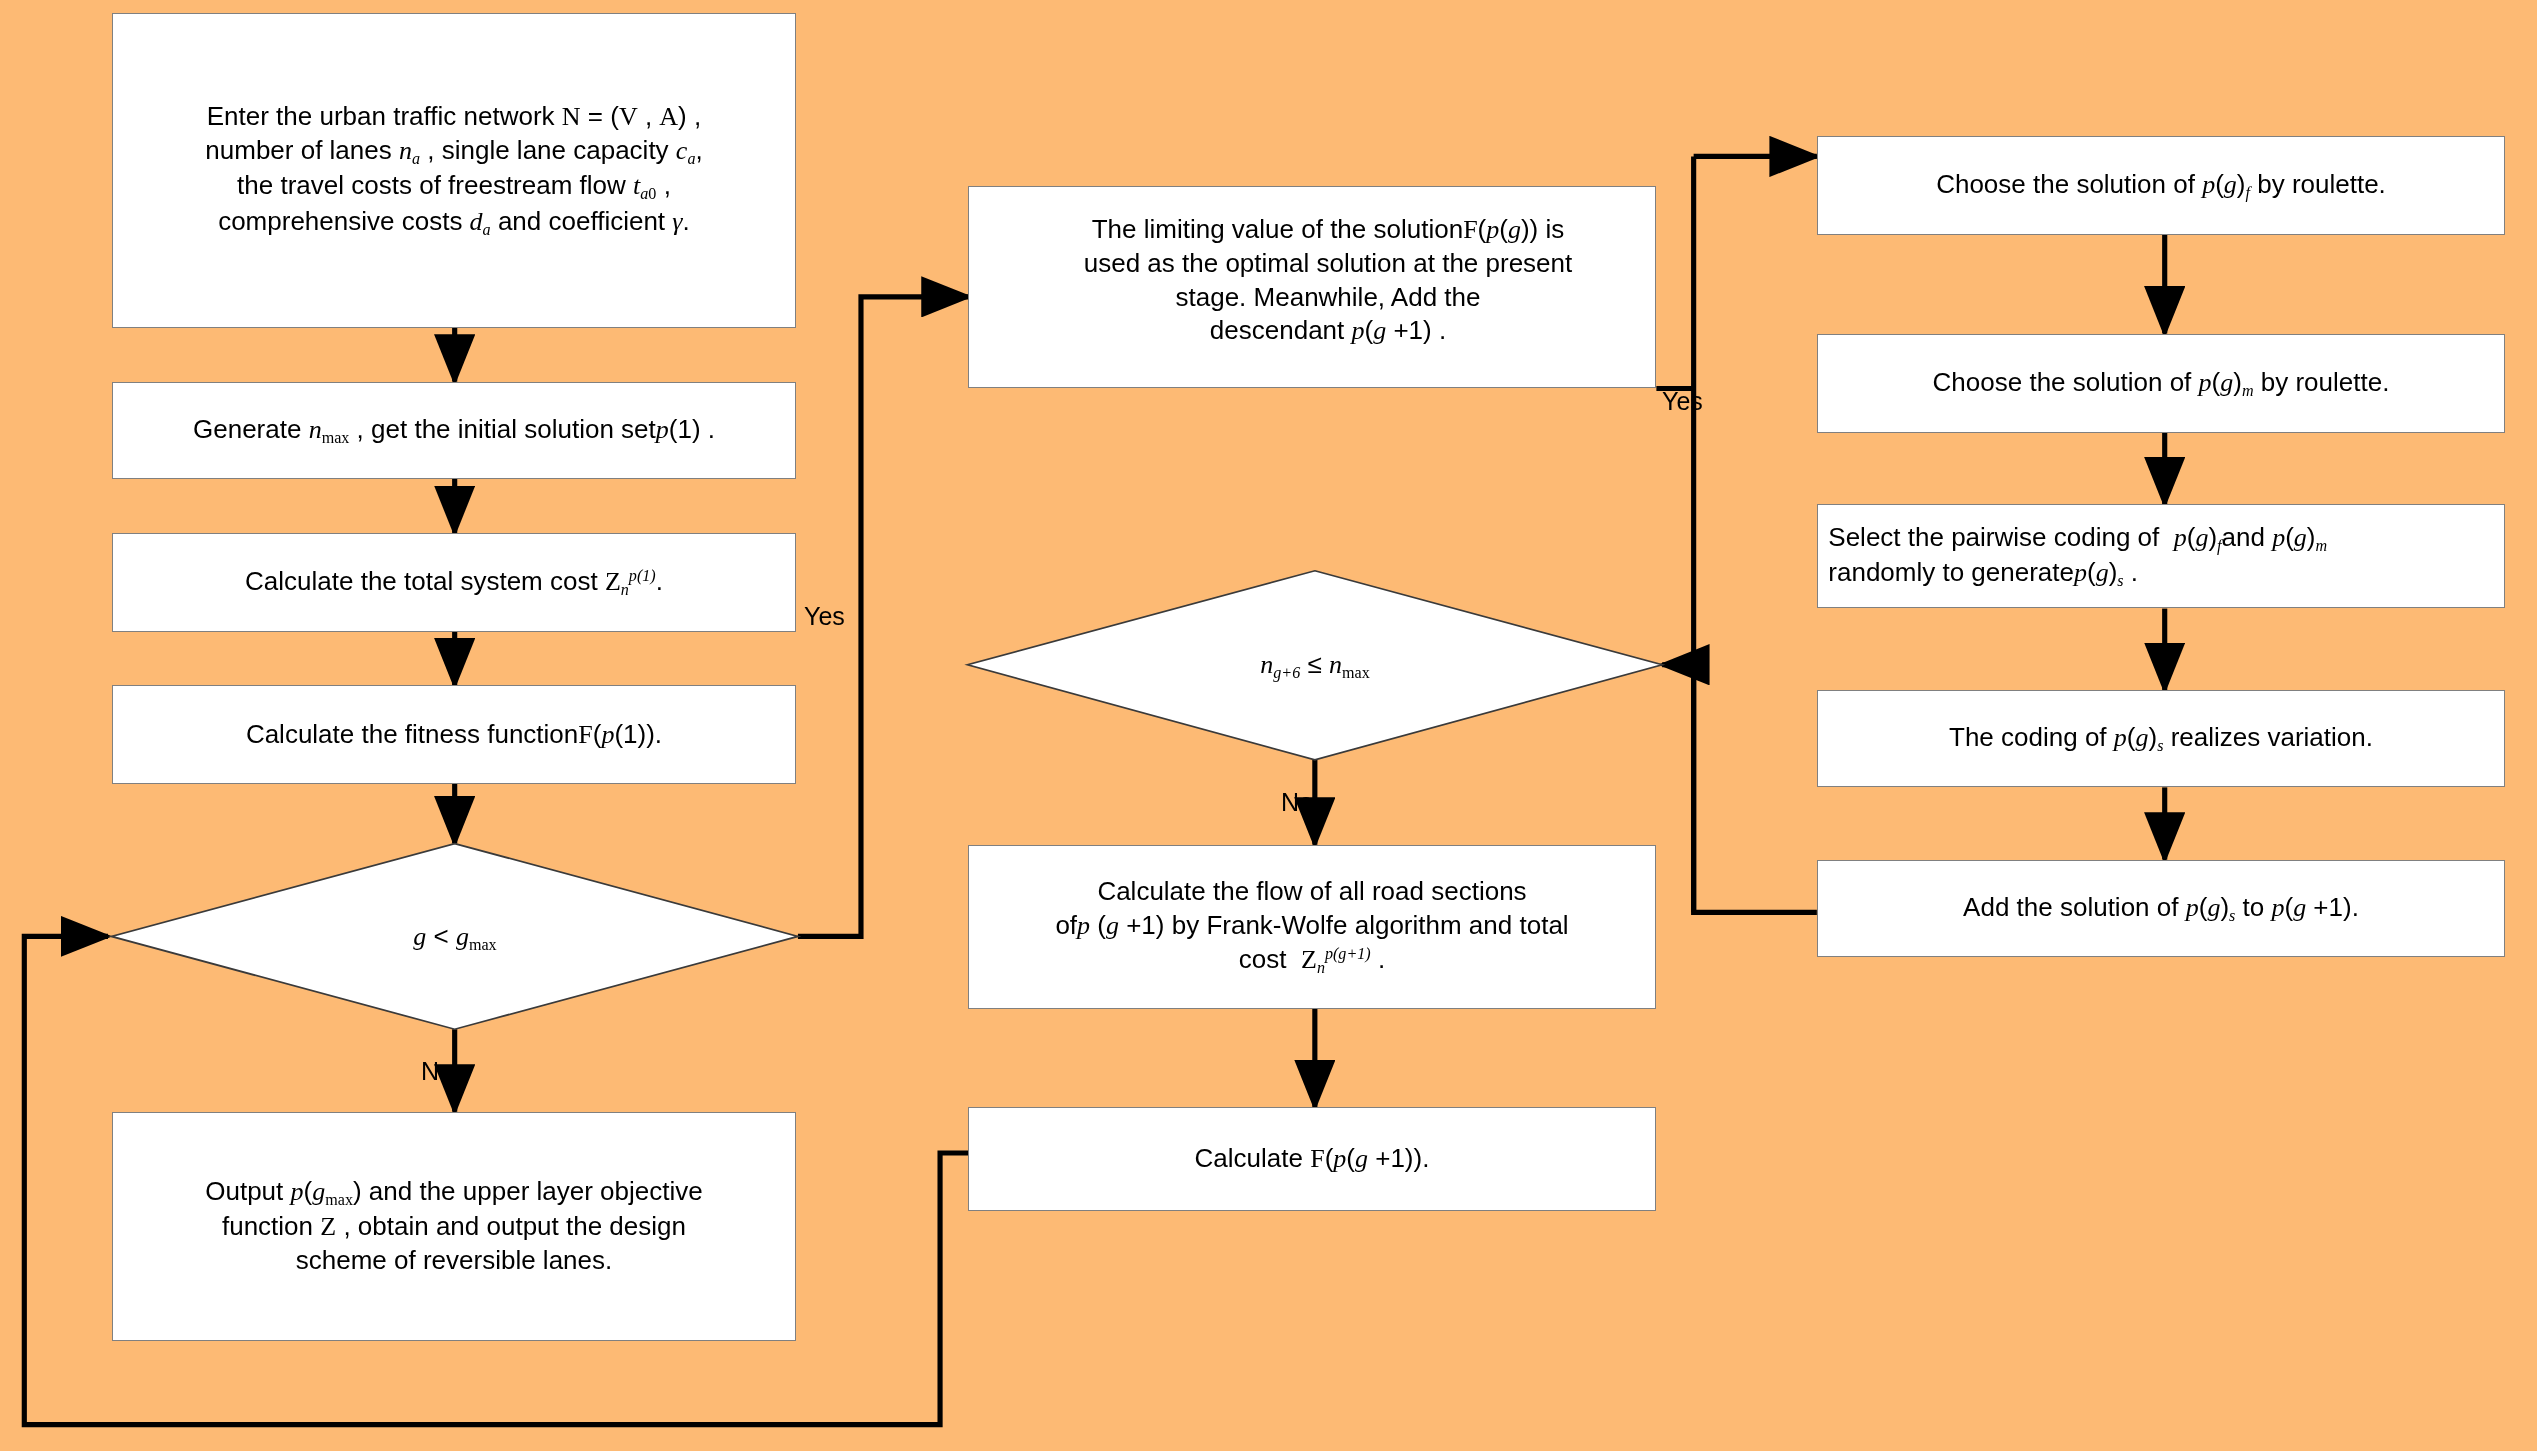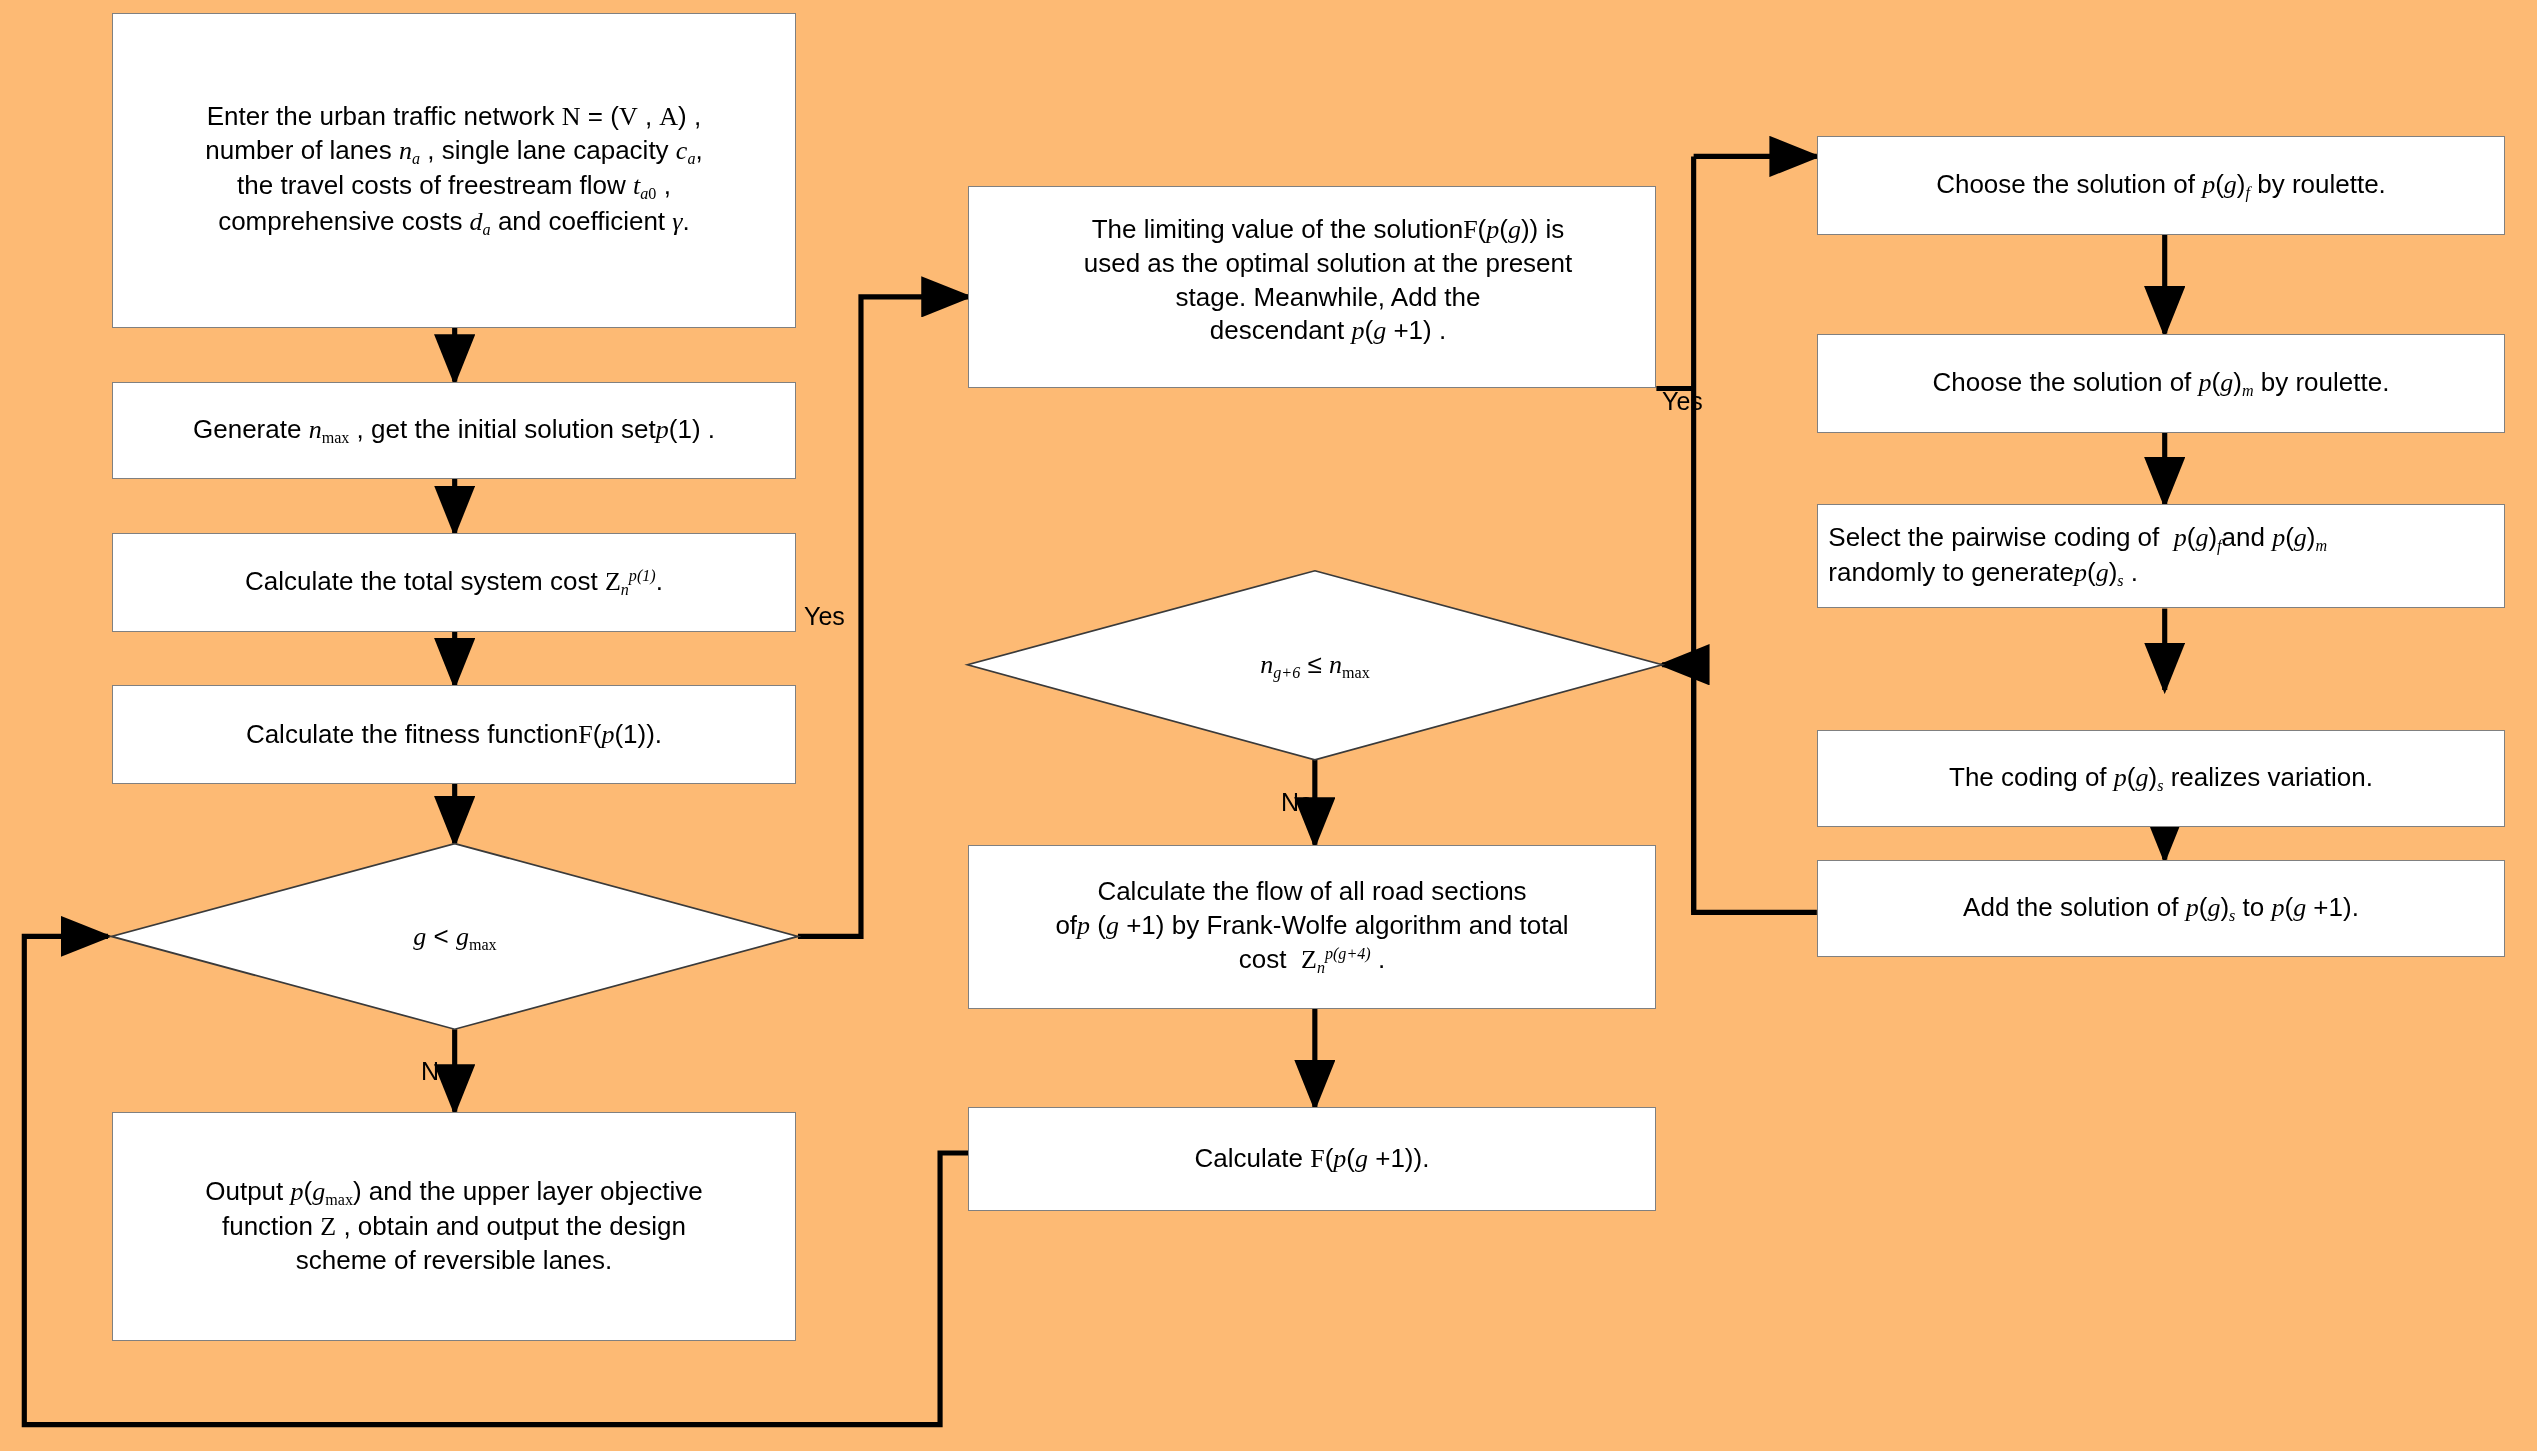--- a/index.html
+++ b/index.html
@@ -118,21 +118,21 @@
   <div class="dia" style="left:1143px;top:625px;width:344px;height:80px;">
     <div class="txt">
       <i class="v">n</i><sub>g+6</sub> ≤ <i class="v">n</i><sub class="rm">max</sub>
     </div>
   </div>
 
   <div class="node" style="left:968px;top:845px;width:688px;height:164px;">
     <div class="txt">
       Calculate the flow of all road sections<br>
       of<i class="v">p</i> (<i class="v">g</i> +1) by Frank-Wolfe algorithm and total<br>
-      cost &nbsp;<i class="vn">Z</i><sub>n</sub><sup>p(g+4)</sup> .
+      cost &nbsp;<i class="vn">Z</i><sub>n</sub><sup>p(g+1)</sup> .
     </div>
   </div>
 
   <div class="node" style="left:968px;top:1107px;width:688px;height:104px;">
     <div class="txt">
       Calculate <i class="vn">F</i>(<i class="v">p</i>(<i class="v">g</i> +1)).
     </div>
   </div>
 
   <div class="node" style="left:1817px;top:136px;width:688px;height:99px;">
@@ -147,21 +147,21 @@
     </div>
   </div>
 
   <div class="node" style="left:1817px;top:504px;width:688px;height:104px;justify-content:flex-start;">
     <div class="txt" style="text-align:left;">
       Select the pairwise coding of &nbsp;<i class="v">p</i>(<i class="v">g</i>)<sub>f</sub>and <i class="v">p</i>(<i class="v">g</i>)<sub>m</sub><br>
       randomly to generate<i class="v">p</i>(<i class="v">g</i>)<sub>s</sub> .
     </div>
   </div>
 
-  <div class="node" style="left:1817px;top:690px;width:688px;height:97px;margin-top:40px;">
+  <div class="node" style="left:1817px;top:690px;width:688px;height:97px;">
     <div class="txt">
       The coding of <i class="v">p</i>(<i class="v">g</i>)<sub>s</sub> realizes variation.
     </div>
   </div>
 
   <div class="node" style="left:1817px;top:860px;width:688px;height:97px;text-align:center;">
     <div class="txt">
       Add the solution of <i class="v">p</i>(<i class="v">g</i>)<sub>s</sub> to <i class="v">p</i>(<i class="v">g</i> +1).
     </div>
   </div>

